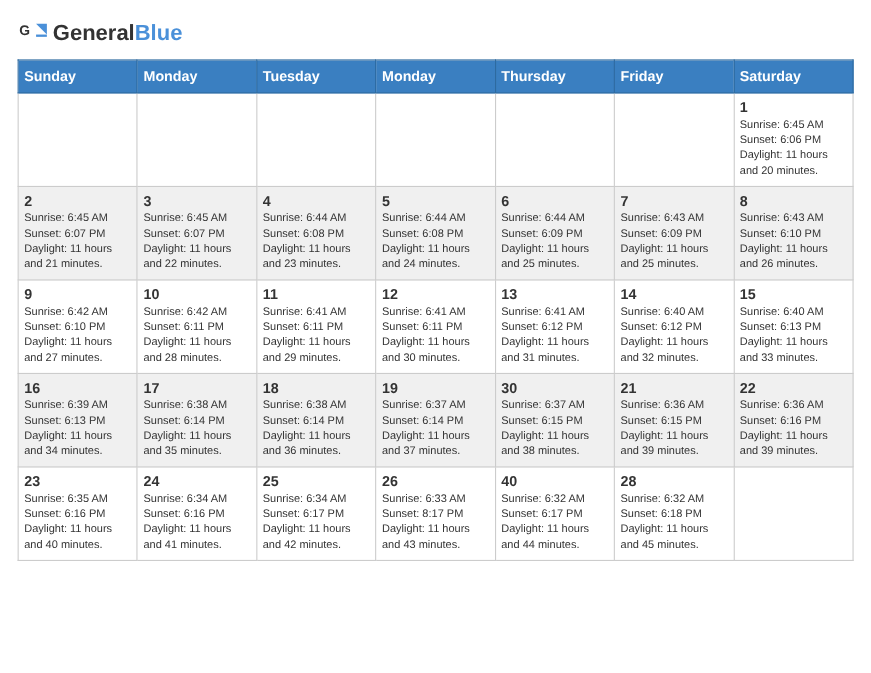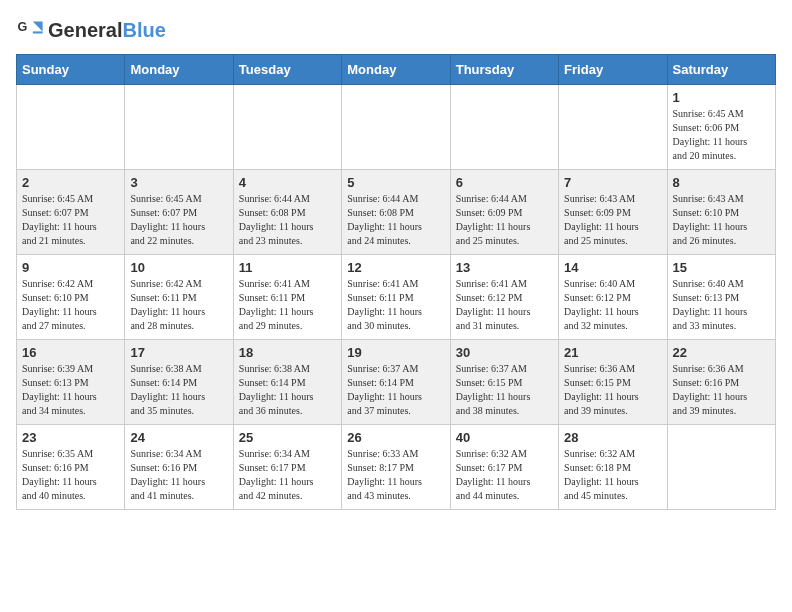--- a/index.html
+++ b/index.html
@@ -68,21 +68,20 @@
     .day-number {
       font-size: 13px;
       font-weight: bold;
       display: block;
       margin-bottom: 2px;
     }
     .day-info {
       font-size: 10px;
       line-height: 1.4;
       color: #333;
-      font-family: Liberation Serif, serif;
     }
     .empty-cell {
       background: #f9f9f9;
     }
     .alt-row {
       background-color: #f0f0f0;
     }
     .alt-row td {
       background-color: #f0f0f0;
     }

